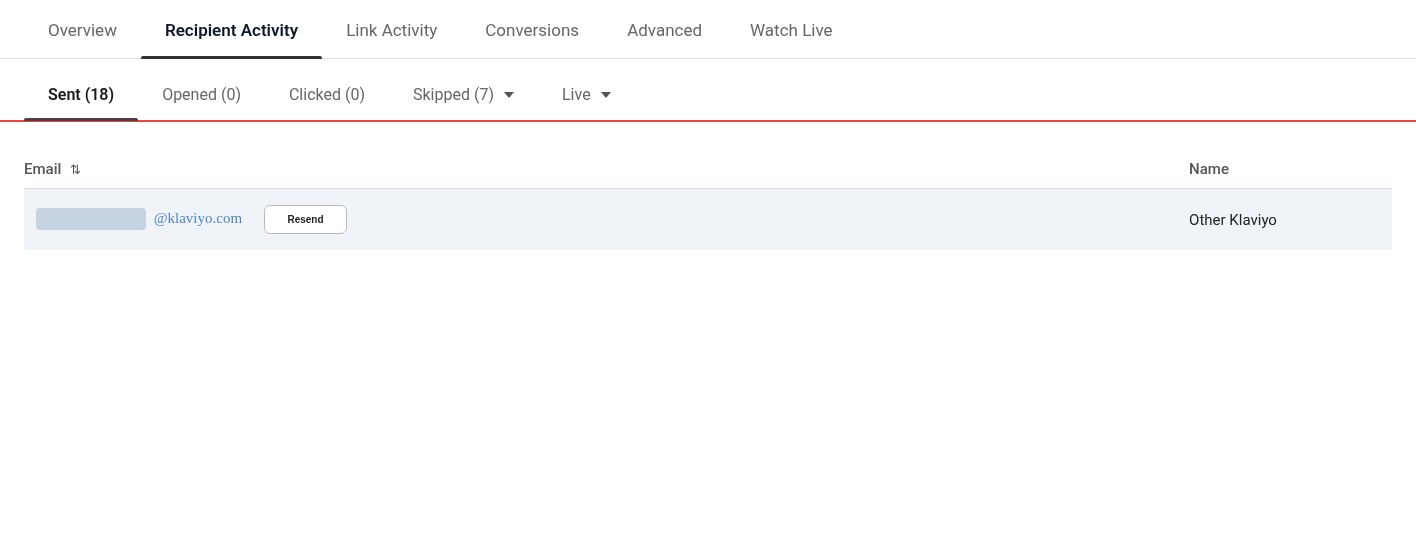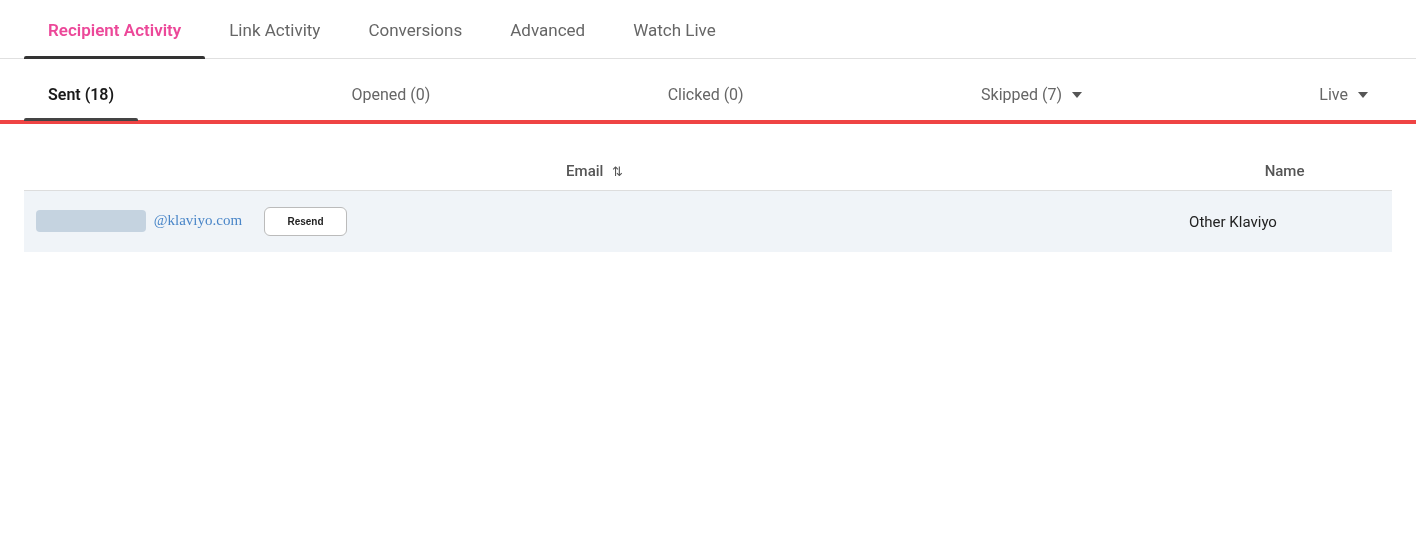--- a/index.html
+++ b/index.html
@@ -21,43 +21,42 @@
     .top-nav-item {
       padding: 20px 24px 18px;
       font-size: 17px;
       color: #666;
       cursor: pointer;
       position: relative;
       white-space: nowrap;
       user-select: none;
     }
     .top-nav-item.active {
-      color: #ec4899;
+      color: #0f172a;
       font-weight: 600;
     }
     .top-nav-item.active::after {
       content: '';
       position: absolute;
       bottom: -1px;
       left: 0;
       right: 0;
       height: 3px;
       background: #333;
       border-radius: 2px 2px 0 0;
     }
 
     
     .sub-tabs {
       display: flex;
       align-items: center;
-      border-bottom: 4px solid #ef4444;
+      border-bottom: 2px solid #ef4444;
       padding: 0 24px;
       background: #fff;
       margin-top: 8px;
-      justify-content: space-between;
     }
     .sub-tab {
       padding: 18px 24px 16px;
       font-size: 16px;
       color: #666;
       cursor: pointer;
       position: relative;
       white-space: nowrap;
       user-select: none;
       display: flex;
@@ -101,21 +100,21 @@
 
     
     .data-table {
       width: 100%;
       border-collapse: collapse;
     }
     .data-table thead tr {
       border-bottom: 1px solid #ddd;
     }
     .data-table th {
-      text-align: center;
+      text-align: left;
       font-size: 15px;
       color: #555;
       font-weight: 500;
       padding: 10px 12px 10px 0;
     }
     .sort-arrows {
       display: inline-block;
       margin-left: 5px;
       color: #555;
       font-size: 13px;
@@ -157,20 +156,21 @@
     }
     .name-cell {
       color: #222;
       font-size: 15px;
     }
   </style>
 </head>
 <body>
 
 <nav class="top-nav">
+  <div class="top-nav-item">Overview</div>
   <div class="top-nav-item active">Recipient Activity</div>
   <div class="top-nav-item">Link Activity</div>
   <div class="top-nav-item">Conversions</div>
   <div class="top-nav-item">Advanced</div>
   <div class="top-nav-item">Watch Live</div>
 </nav>
 
 <nav class="sub-tabs">
   <div class="sub-tab active">Sent (18)</div>
   <div class="sub-tab">Opened (0)</div>

